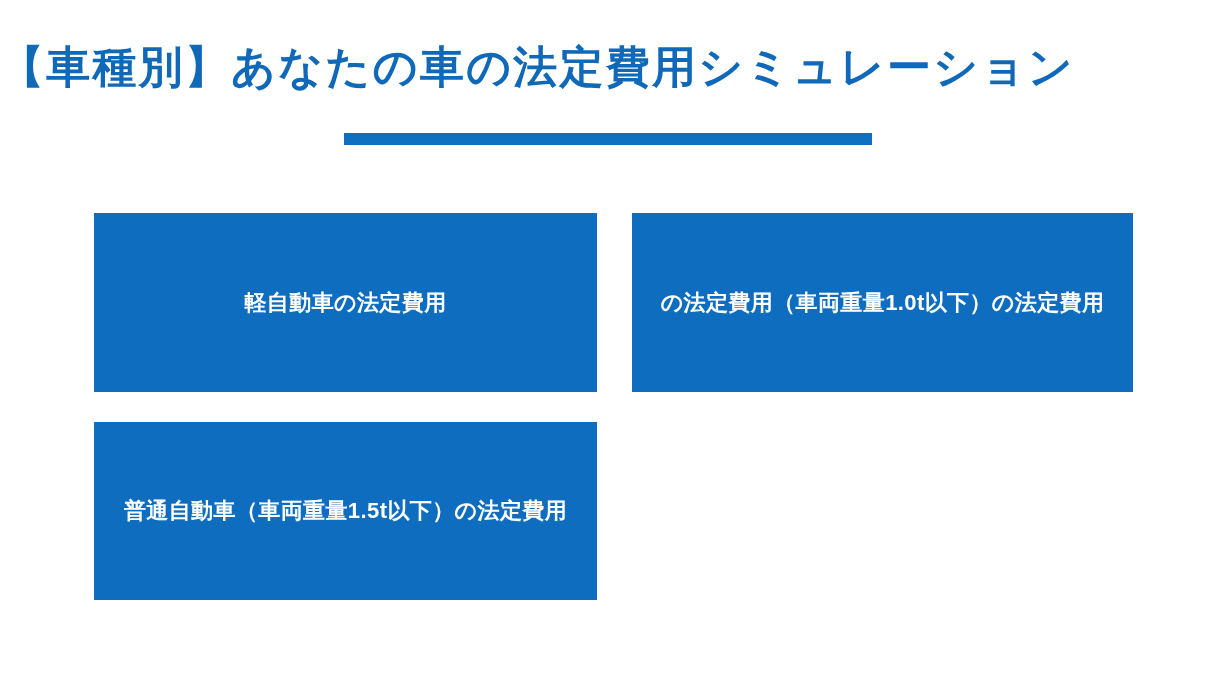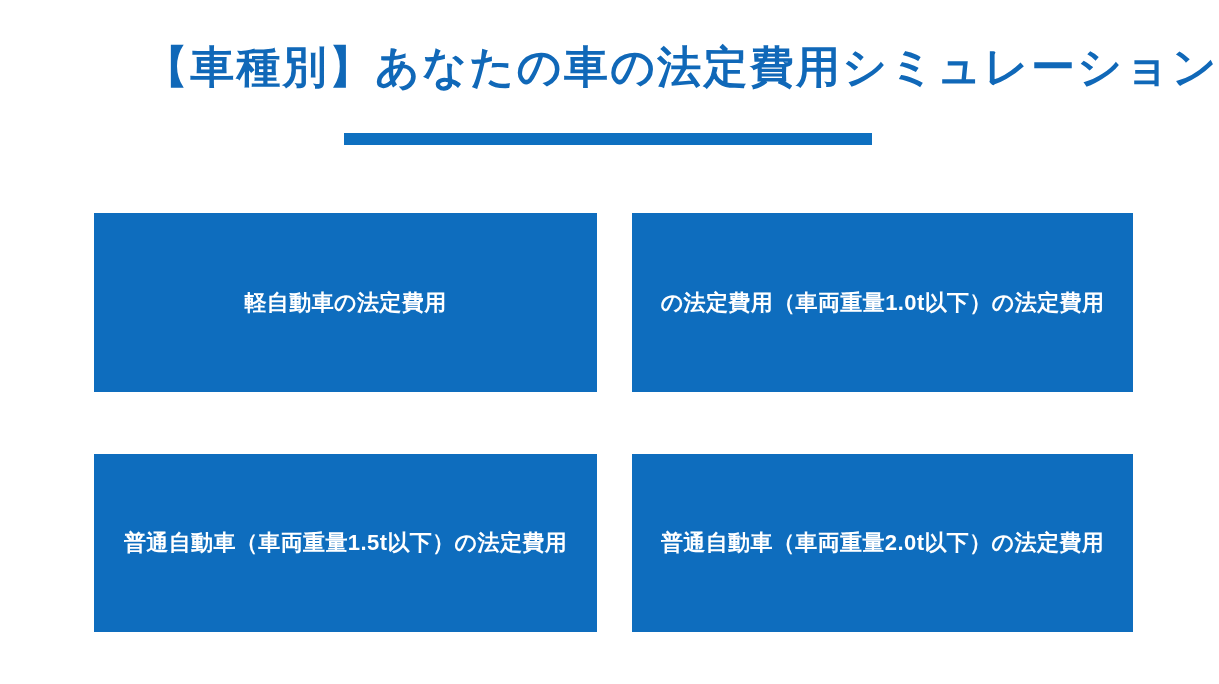--- a/index.html
+++ b/index.html
@@ -23,21 +23,21 @@
     background: #ffffff;
     box-sizing: border-box;
   }
 
   
   .heading-block {
     position: absolute;
     left: 0;
     top: 38px;
     width: 1219px;
-    text-align: right;
+    text-align: left;
   }
 
   .heading-title {
     display: block;
     font-size: 44px;
     font-weight: 700;
     line-height: 58px;
     color: #1068b8;
     letter-spacing: 2.2px;
     white-space: nowrap;
@@ -68,21 +68,21 @@
     background: #0e6dbe;
     color: #ffffff;
     display: flex;
     align-items: center;
     justify-content: center;
     box-sizing: border-box;
     padding: 8px 26px;
   }
 
   .card-r1 { top: 0px;   height: 179px; }
-  .card-r2 { top: 209px; height: 178px; margin-top: 32px; }
+  .card-r2 { top: 209px; height: 178px; }
   .card-c1 { left: 0px;   width: 503px; }
   .card-c2 { left: 538px; width: 501px; }
 
   .card-label {
     font-size: 22px;
     font-weight: 700;
     line-height: 40px;
     letter-spacing: 0.4px;
     color: #ffffff;
     word-break: break-all;
@@ -106,19 +106,16 @@
     </div>
 
     <div class="card card-r1 card-c2">
       <span class="card-label">の法定費用（車両重量1.0t以下）の法定費用</span>
     </div>
 
     <div class="card card-r2 card-c1">
       <span class="card-label">普通自動車（車両重量1.5t以下）の法定費用</span>
     </div>
 
-    <div class="card card-r2 card-c2">
-      <span class="card-label">普通自動車（車両重量2.0t以下）の法定費用</span>
-    </div>
 
   </div>
 
 </div>
 
 </body></html>

